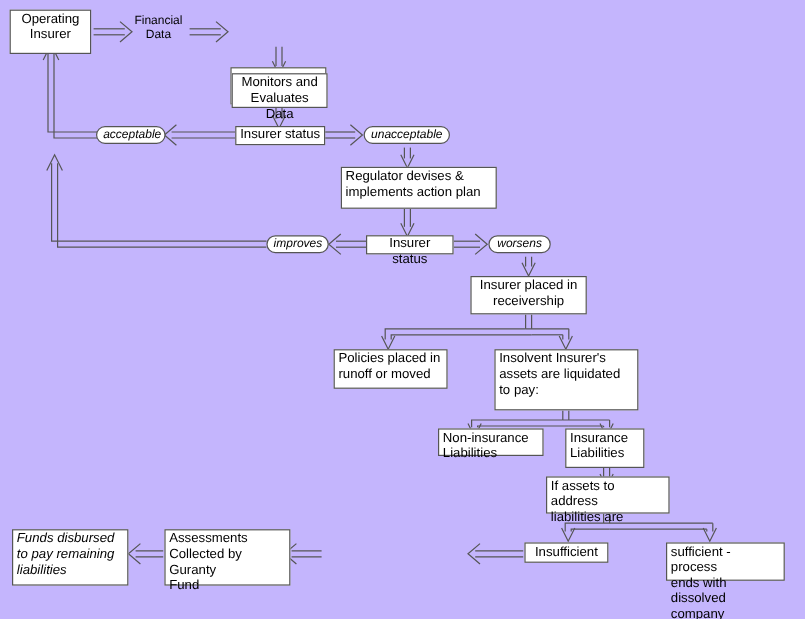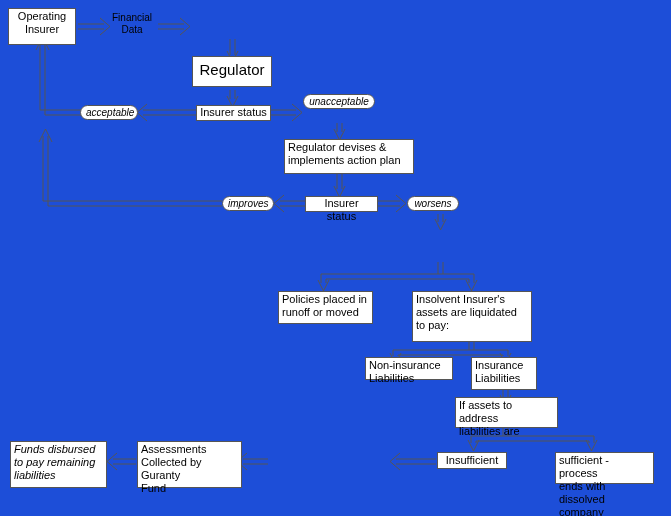--- a/index.html
+++ b/index.html
@@ -4,21 +4,21 @@
 <style>
   html, body {
     margin: 0;
     padding: 0;
     background: #ffffff;
   }
   #canvas {
     position: relative;
     width: 671px;
     height: 516px;
-    background: #1d4ed8;
+    background: #c4b5fd;
     font-family: "Liberation Sans", sans-serif;
     overflow: hidden;
   }
   .node {
     position: absolute;
     box-sizing: border-box;
     border: 1px solid #555555;
     background: #ffffff;
     color: #000000;
     font-size: 11px;
@@ -219,36 +219,40 @@
   </svg>
 
   <div class="node ctr" style="left:8px; top:8px; width:68px; height:37px;">Operating
 Insurer</div>
 
   <div class="plain" style="left:104px; top:12px; width:56px;">Financial
 Data</div>
 
   <div class="node big" style="left:192px; top:8px; width:80px; height:31px; padding-top:4px;margin-top:48px;">Regulator</div>
 
+  <div class="node ctr" style="left:193px; top:61px; width:80px; height:29px;">Monitors and
+Evaluates Data</div>
 
   <div class="node ctr" style="left:196px; top:105px; width:75px; height:16px; padding-top:0;">Insurer status</div>
 
   <div class="pill" style="left:80px; top:105px; width:58px; height:15px;">acceptable</div>
 
-  <div class="pill" style="left:303px; top:94px; width:72px; height:15px;">unacceptable</div>
+  <div class="pill" style="left:303px; top:105px; width:72px; height:15px;">unacceptable</div>
 
   <div class="node" style="left:284px; top:139px; width:130px; height:35px;">Regulator devises &amp;
 implements action plan</div>
 
   <div class="node ctr" style="left:305px; top:196px; width:73px; height:16px; padding-top:0;">Insurer status</div>
 
   <div class="pill" style="left:222px; top:196px; width:52px; height:15px;">improves</div>
 
   <div class="pill" style="left:407px; top:196px; width:52px; height:15px;">worsens</div>
 
+  <div class="node ctr" style="left:392px; top:230px; width:97px; height:32px;">Insurer placed in
+receivership</div>
 
   <div class="node" style="left:278px; top:291px; width:95px; height:33px;">Policies placed in
 runoff or moved</div>
 
   <div class="node" style="left:412px; top:291px; width:120px; height:51px;">Insolvent Insurer's
 assets are liquidated
 to pay:</div>
 
   <div class="node" style="left:365px; top:357px; width:88px; height:23px;">Non-insurance
 Liabilities</div>

